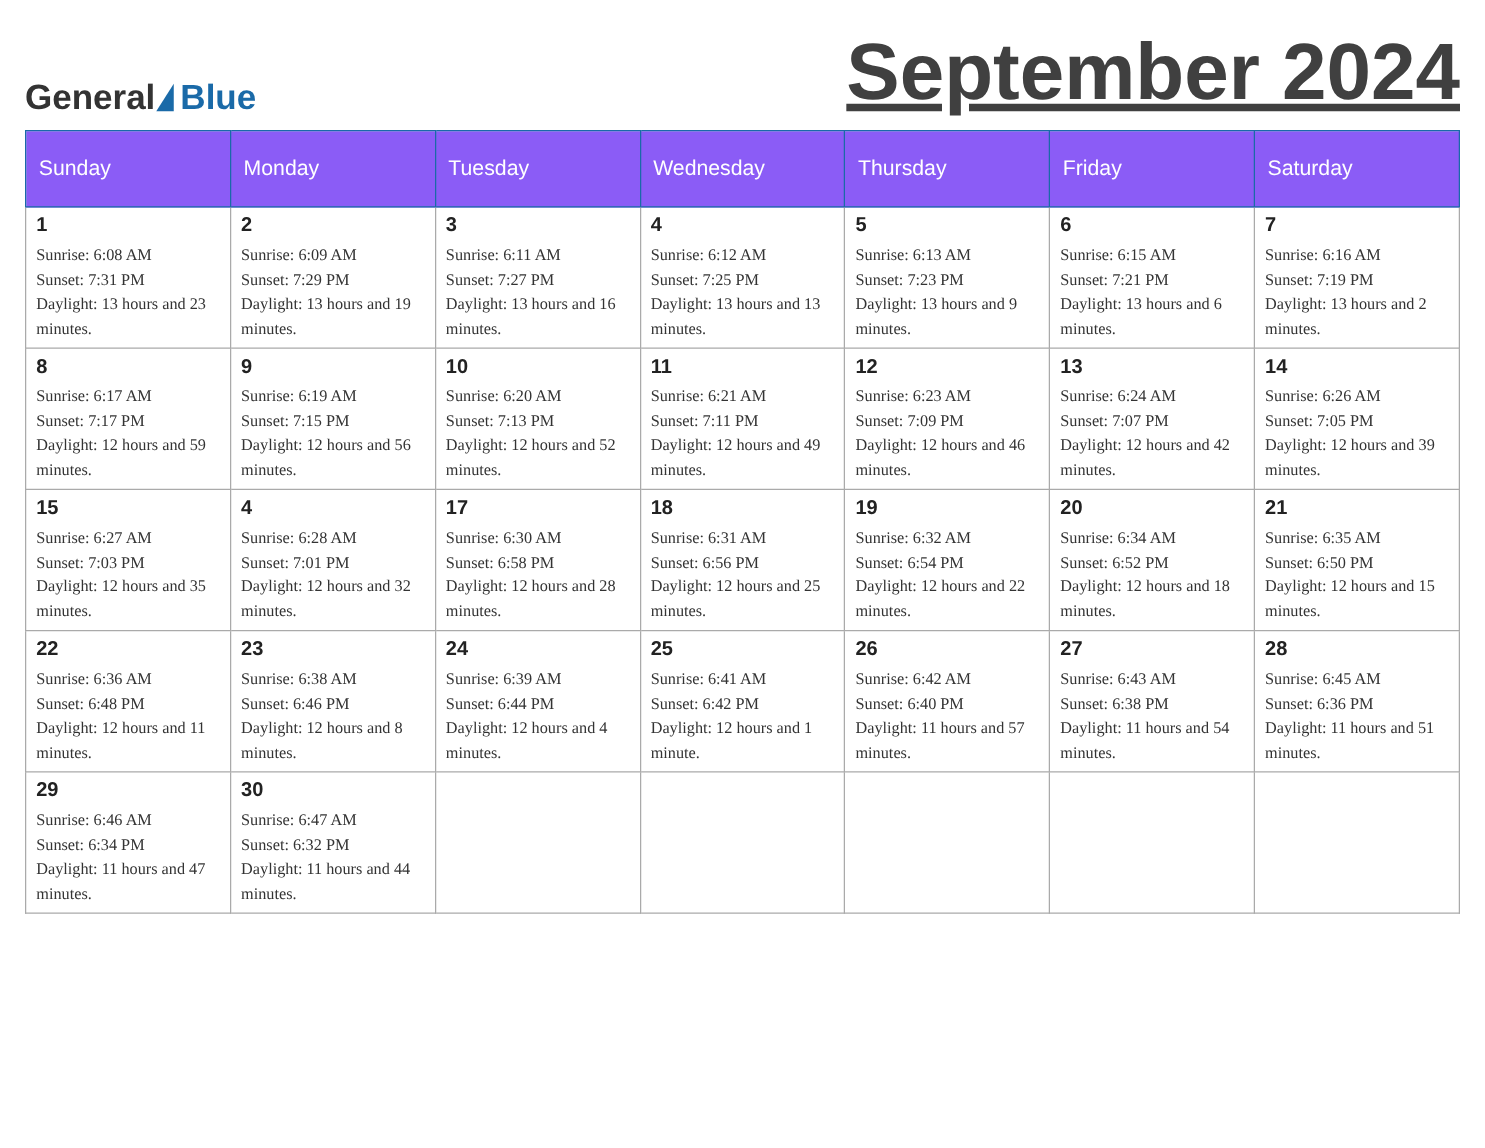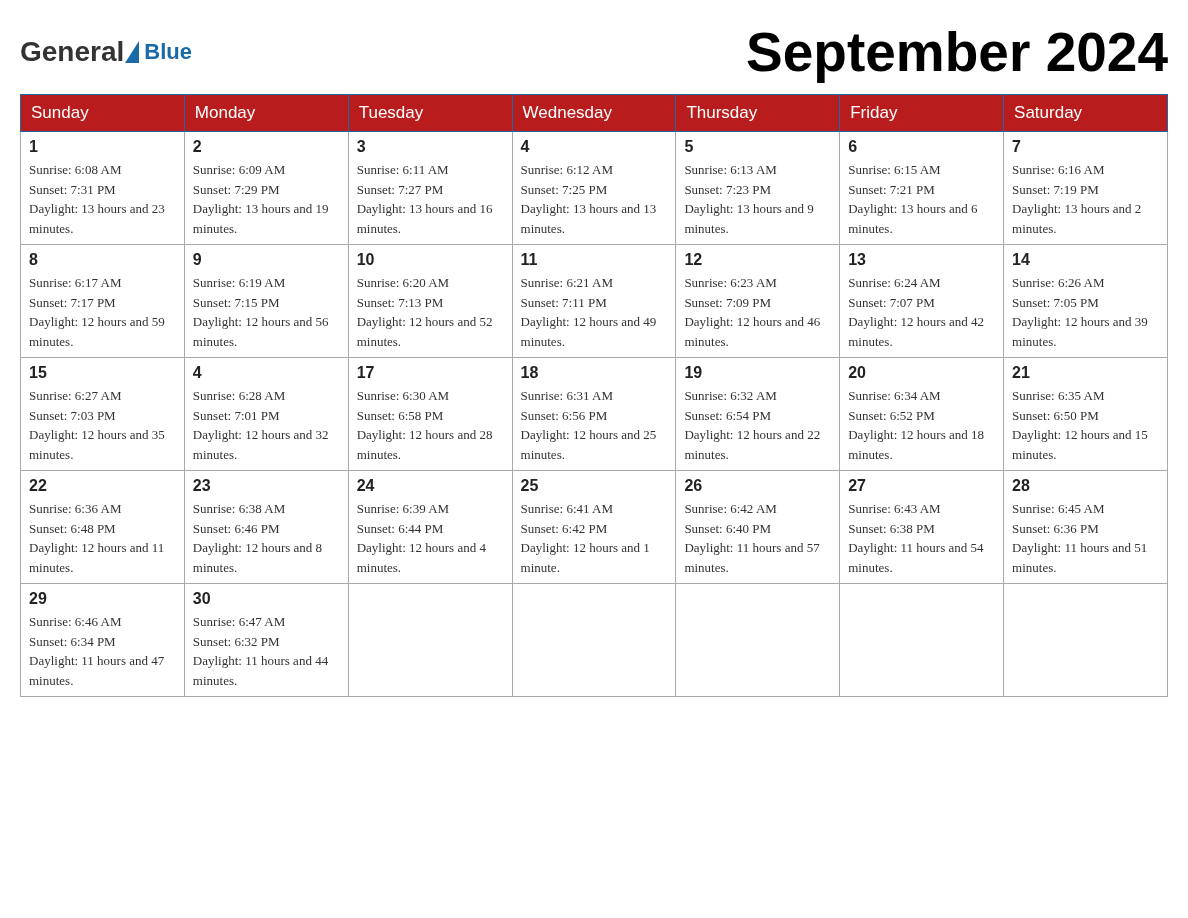--- a/index.html
+++ b/index.html
@@ -6,21 +6,21 @@
     body {
       font-family: Arial, sans-serif;
       background: #fff;
       padding: 20px;
       width: 1188px;
       min-height: 918px;
     }
     .header {
       display: flex;
       justify-content: space-between;
-      align-items: center;
+      align-items: flex-end;
       margin-bottom: 10px;
     }
     .logo {
       display: flex;
       flex-direction: column;
       align-items: flex-start;
     }
     .logo-text {
       display: flex;
       align-items: center;
@@ -32,46 +32,47 @@
     .logo-triangle {
       width: 0;
       height: 0;
       border-left: 14px solid transparent;
       border-bottom: 22px solid #1a6aa8;
       display: inline-block;
       margin: 0 1px;
     }
     .logo-blue-line {
       color: #1a6aa8;
-      font-size: 22px;
+      font-size: 28px;
       font-weight: bold;
       margin-left: 4px;
     }
     .title-section {
       text-align: right;
     }
     .calendar-title {
-      font-size: 55px;
-      font-weight: bold;
-      color: #000000;
+      font-size: 64px;
+      font-weight: bold;
+      color: #404040;
+      text-decoration: underline;
     }
     .calendar-subtitle {
       font-size: 22px;
       color: #555;
       margin-top: 4px;
     }
     table {
       width: 100%;
       border-collapse: collapse;
       margin-top: 10px;
     }
     th {
-      background-color: #b91c1c;
+      background-color: #8b5cf6;
       color: #fff;
-      padding: 8px 10px;
+      padding: 20px 10px;
       text-align: left;
       font-size: 17px;
       font-weight: normal;
       border: 1px solid #1a6aa8;
     }
     td {
       border: 1px solid #aaa;
       vertical-align: top;
       padding: 6px 8px;
       font-size: 13px;

